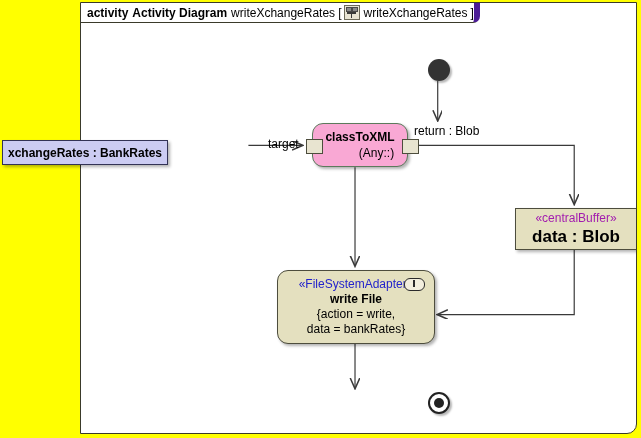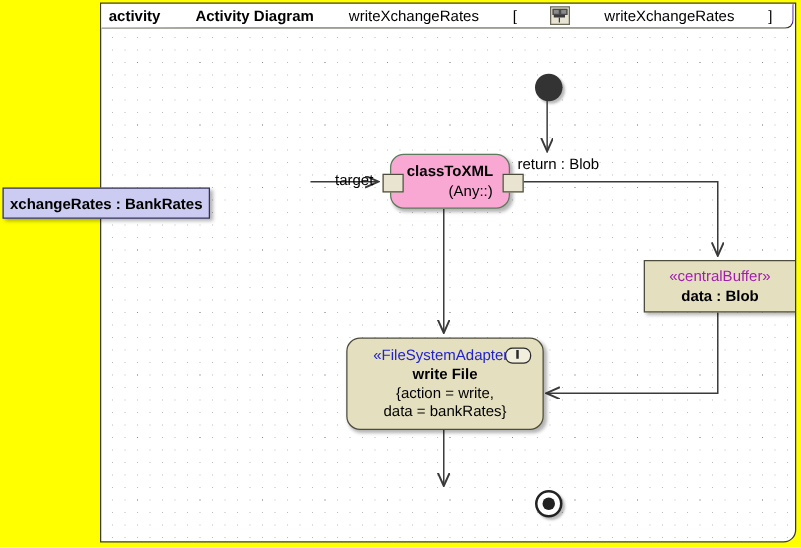--- a/index.html
+++ b/index.html
@@ -48,31 +48,30 @@
     background-size: 50px 50px, 10px 10px;
     background-position: 4px 22px, 4px 22px;
     pointer-events: none;
   }
 
   
   #frame-header {
     position: absolute;
     left: 0; top: 0;
     height: 19px;
-    padding: 0 16px 0 6px;
+    padding: 0 0 0 6px;
     background: #ffffff;
-    border-right: 1px solid #4c1d95;
+    border-right: 6px solid #4c1d95;
     border-bottom: 1px solid #3a3a2a;
     border-radius: 0 0 7px 0;
     display: flex;
     align-items: center;
     white-space: nowrap;
     font-size: 12px;
     z-index: 5;
-    gap: 24px;
   }
   #frame-header .kw { font-weight: bold; }
   #frame-header .nm { margin-left: 4px; }
   #frame-header .brk { margin-left: 3px; }
   #frame-header .icon-box {
     display: inline-block;
     width: 14px; height: 13px;
     margin: 0 3px;
     position: relative;
     background: #e8e4d4;
@@ -165,21 +164,21 @@
     background: #e4e0bf;
     border: 1px solid #4d4d3d;
     box-shadow: 2px 2px 3px rgba(0,0,0,0.30);
     display: flex;
     flex-direction: column;
     align-items: center;
     justify-content: center;
     z-index: 4;
   }
   #node-centralbuffer .stereo { color: #a21caf; font-size: 12px; }
-  #node-centralbuffer .nm { font-weight: bold; font-size: 12px; margin-top: 2px; }
+  #node-centralbuffer .nm { font-weight: bold; font-size: 17px; margin-top: 2px; }
 
   
   #action-writefile {
     left: 196px; top: 267px;
     width: 158px; height: 74px;
     background: #e4e0bf;
     border: 1.5px solid #4d4d3d;
     border-radius: 11px;
     box-shadow: 2px 2px 3px rgba(0,0,0,0.30);
     display: flex;
@@ -204,21 +203,21 @@
     content: "";
     position: absolute;
     left: 8px; top: 1px;
     width: 1.5px; height: 7px;
     background: #2a2a2a;
   }
 
   
   #object-bankrates {
     position: absolute;
-    left: 2px; top: 150px;
+    left: 2px; top: 140px;
     width: 166px; height: 25px;
     background: #ccccf2;
     border: 1px solid #333355;
     box-shadow: 2px 2px 3px rgba(0,0,0,0.30);
     display: flex;
     align-items: center;
     justify-content: center;
     font-weight: bold;
     font-size: 12px;
     z-index: 20;

